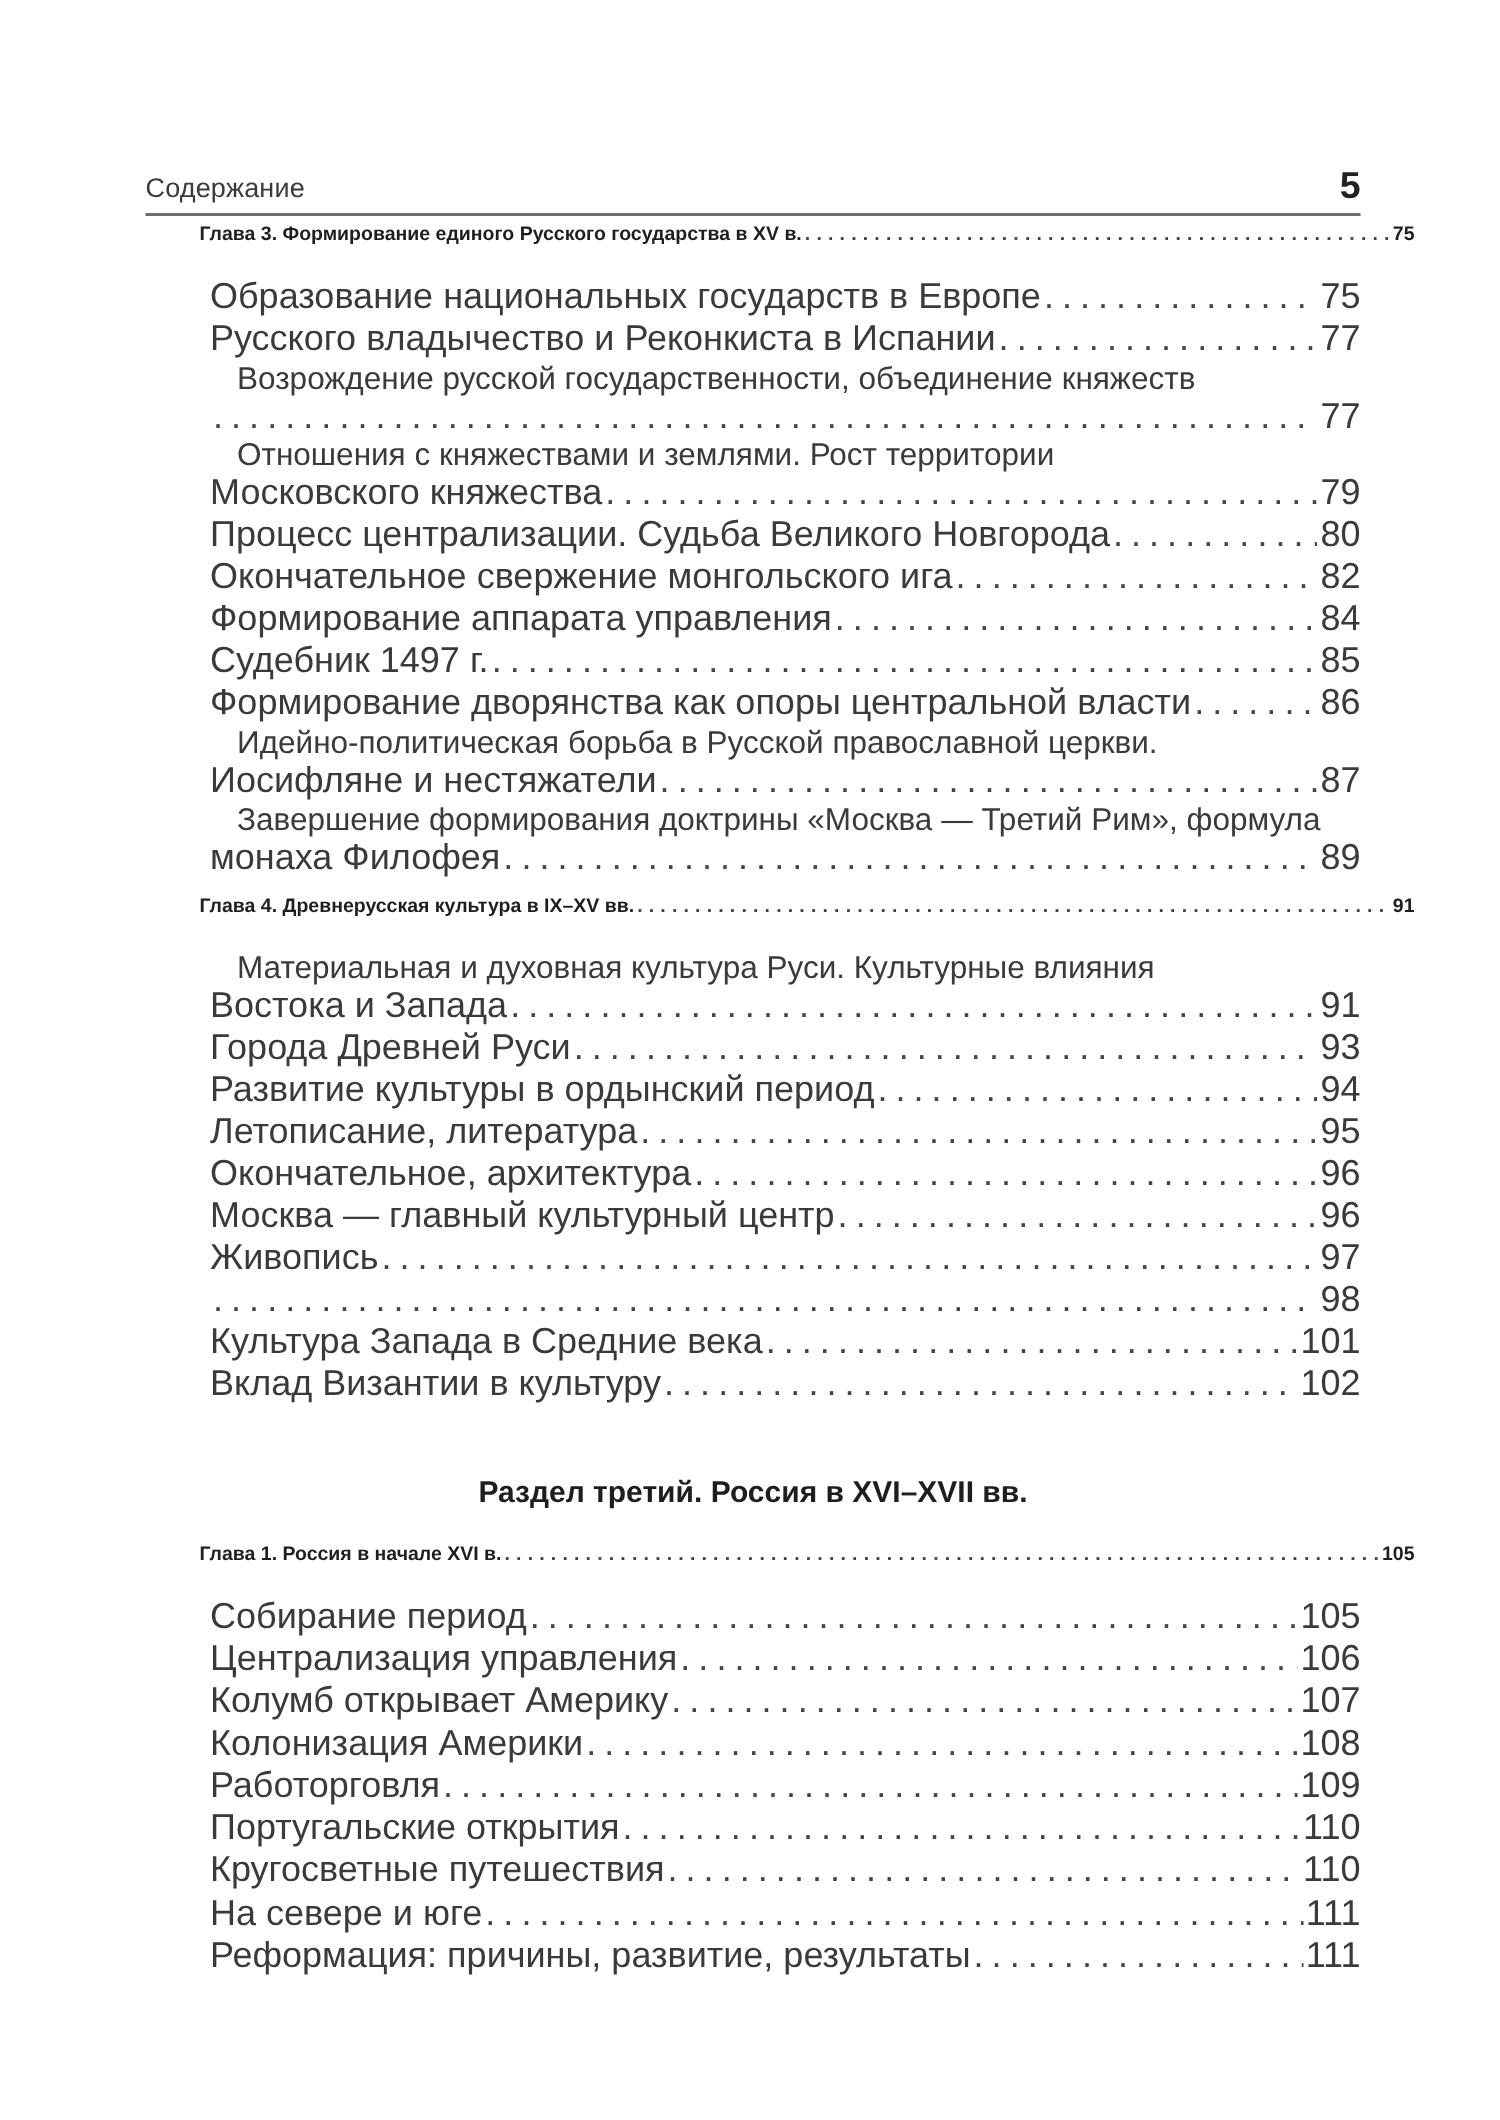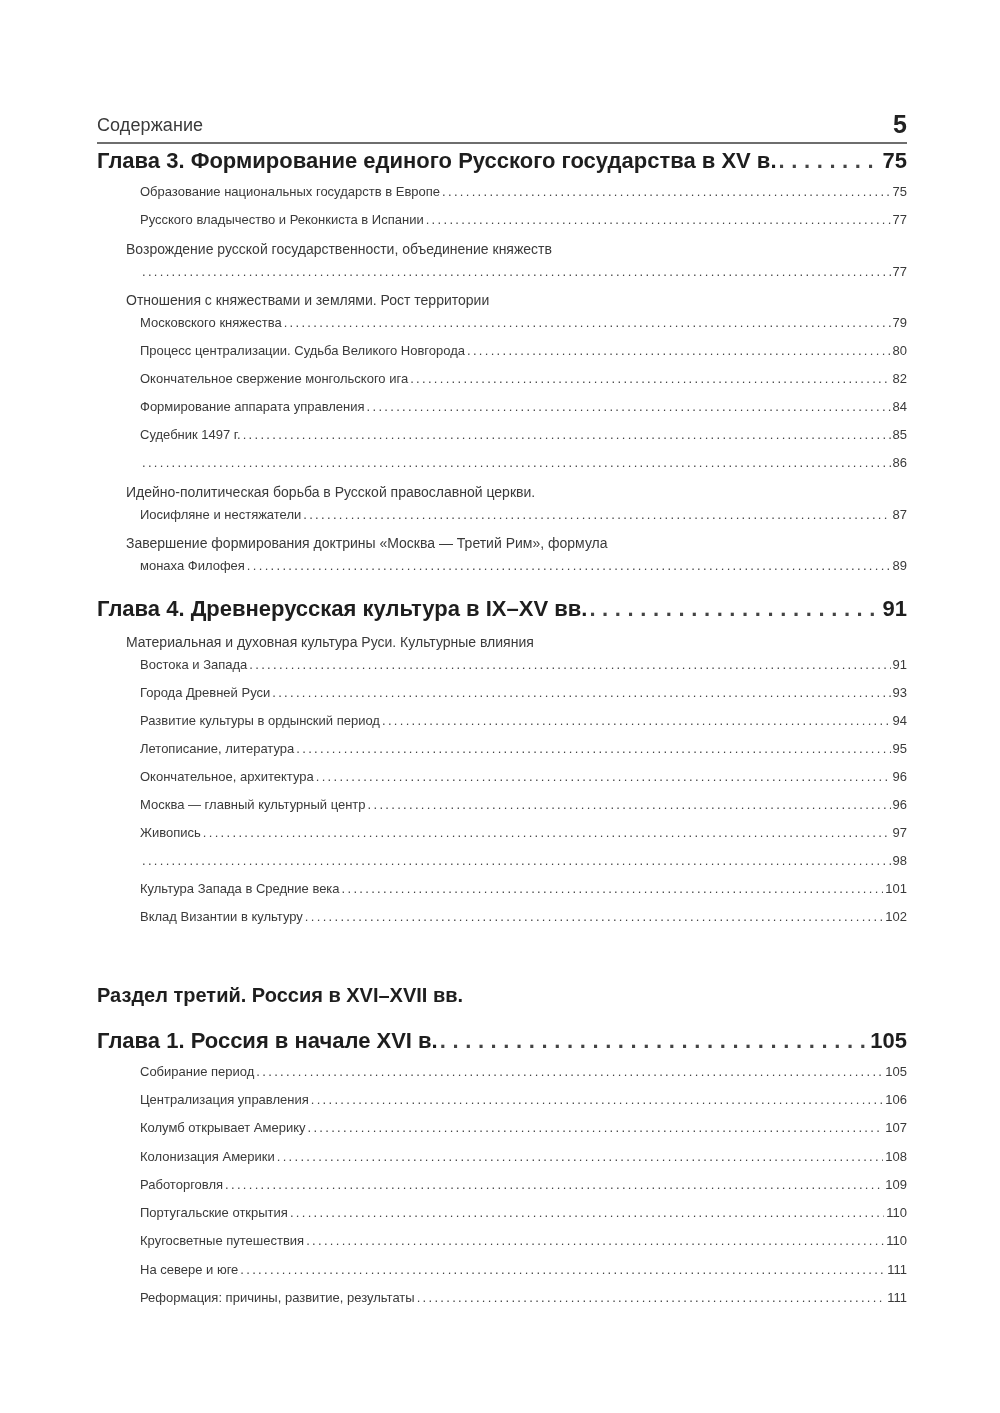--- a/index.html
+++ b/index.html
@@ -62,42 +62,44 @@
       letter-spacing: 4.2px;
       color: #444;
     }
     .toc-line .leader::before {
       content: ". . . . . . . . . . . . . . . . . . . . . . . . . . . . . . . . . . . . . . . . . . . . . . . . . . . . . . . . . . . . . . . . . . . . . . . . . . . . . . . . . . . . . . . . . . . . . . . . . . . . . . . . . . . . . . . . . . . . . . . . . . . . . . .";
       letter-spacing: 0;
       word-spacing: -1.3px;
     }
     .toc-line .num { flex: 0 0 auto; text-align: center; }
     .chapter {
-      font-size: 22px;
+      font-size: 13px;
       font-weight: bold;
       color: #1e1e1e;
+      margin-left: 36px;
     }
     .chapter .leader::before { word-spacing: 0.5px; }
     .item {
       left: 43px;
       width: 767px;
-      font-size: 13px;
+      font-size: 24px;
       color: #3a3a3a;
     }
     .item-first {
       position: absolute;
-      left: 29px;
-      font-size: 14px;
+      left: 61px;
+      font-size: 21px;
       color: #3a3a3a;
       white-space: nowrap;
     }
     .section-title {
       position: absolute;
       left: 0;
       width: 810px;
+      text-align: center;
       font-size: 20px;
       font-weight: bold;
       color: #1e1e1e;
     }
   </style>
 </head>
 <body>
 
 <div class="page">
 
@@ -147,20 +149,21 @@
     <span class="label">Формирование аппарата управления</span>
     <span class="leader"></span>
     <span class="num">84</span>
   </div>
   <div class="toc-line item" style="top:427px">
     <span class="label">Судебник 1497 г.</span>
     <span class="leader"></span>
     <span class="num">85</span>
   </div>
   <div class="toc-line item" style="top:455px">
+    <span class="label">Формирование дворянства как опоры центральной власти</span>
     <span class="leader"></span>
     <span class="num">86</span>
   </div>
   <div class="item-first" style="top:484px">Идейно-политическая борьба в Русской православной церкви.</div>
   <div class="toc-line item" style="top:507px">
     <span class="label">Иосифляне и нестяжатели</span>
     <span class="leader"></span>
     <span class="num">87</span>
   </div>
   <div class="item-first" style="top:535px">Завершение формирования доктрины «Москва — Третий Рим», формула</div>

